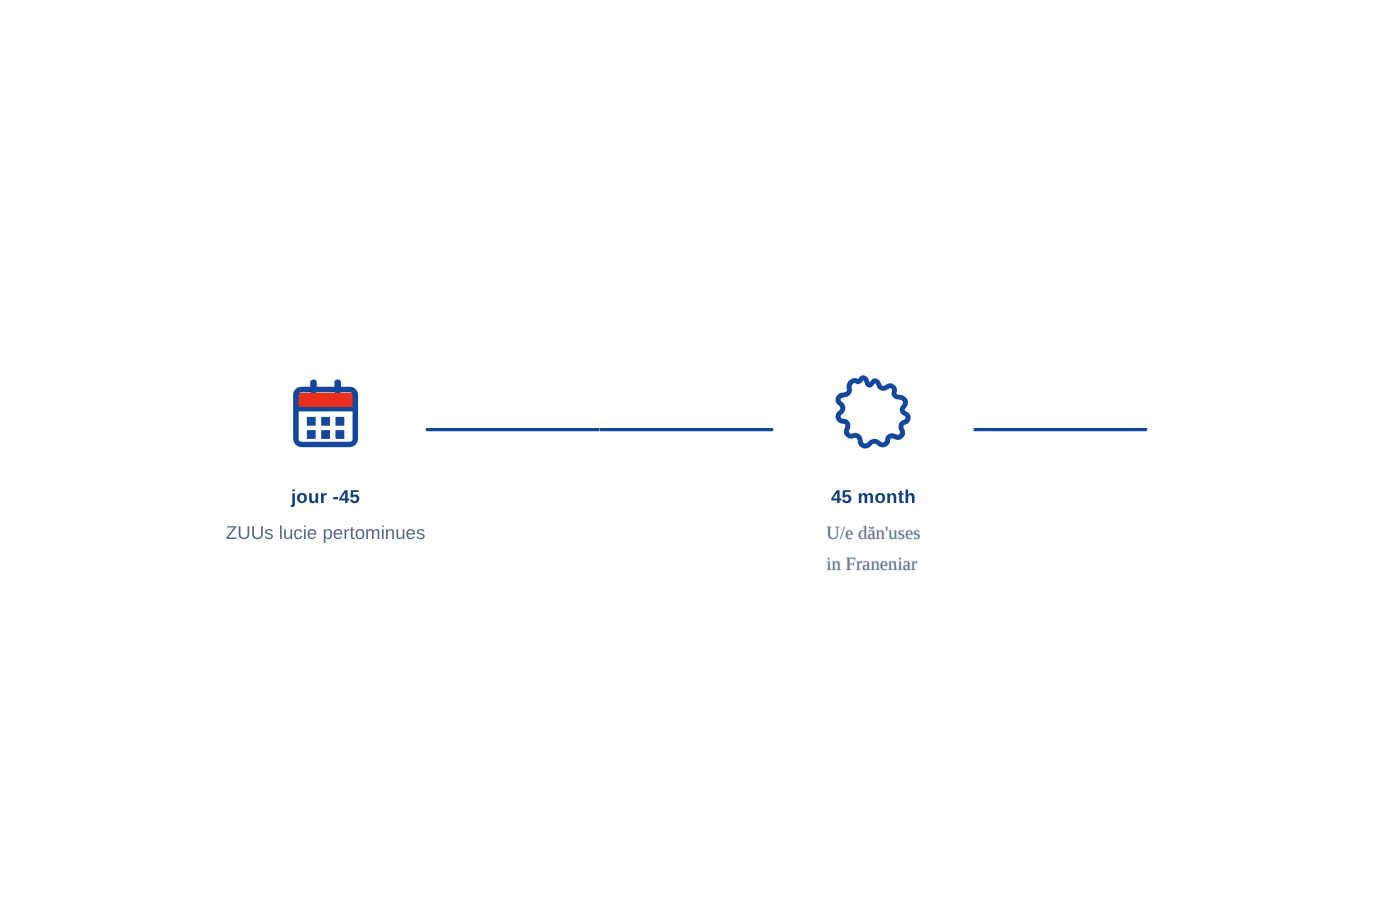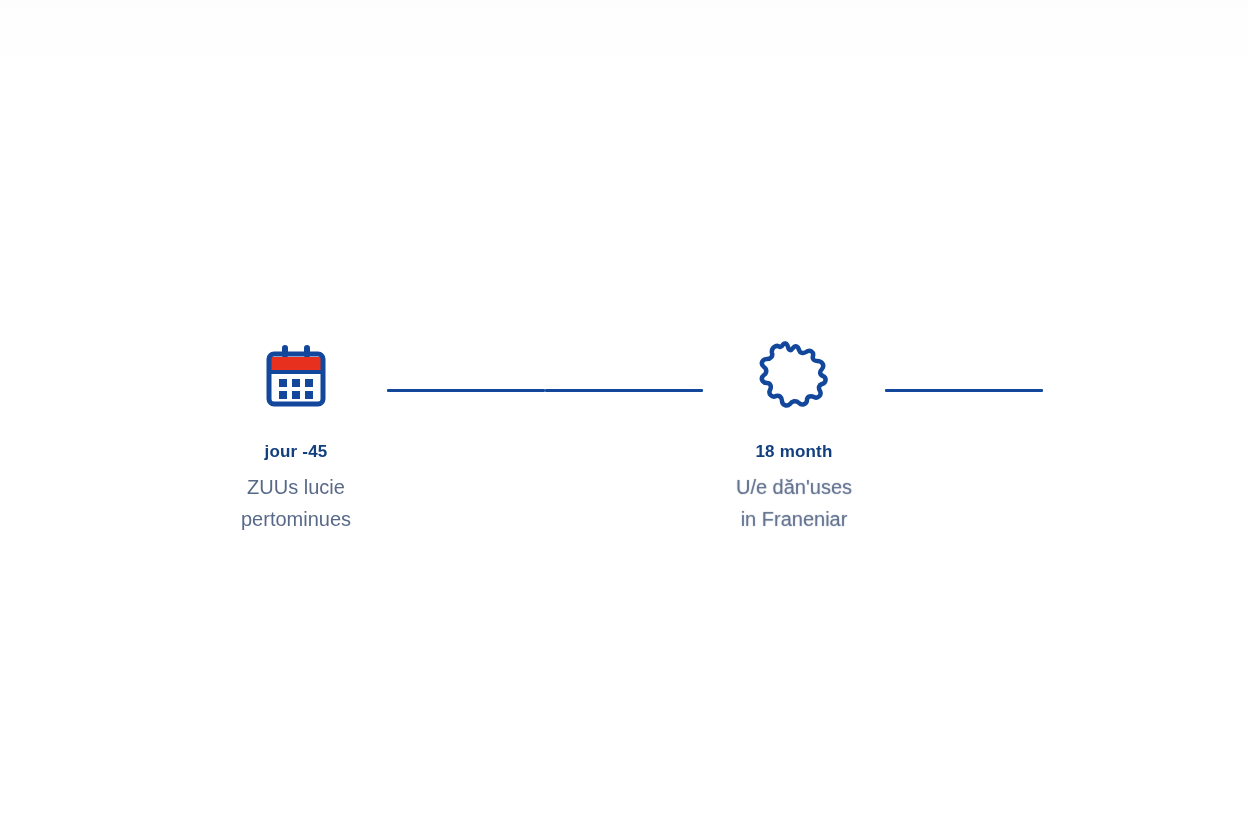--- a/index.html
+++ b/index.html
@@ -57,33 +57,33 @@
     font-size: 17px;
     font-weight: bold;
     color: #123f7e;
     letter-spacing: 0.2px;
     white-space: nowrap;
     text-align: center;
   }
 
   .step-sub {
     margin-top: 9px;
-    font-size: 20px;
+    font-size: 17px;
     color: #4a5d7e;
-    text-align: center;
     line-height: 1.62;
     white-space: pre-line;
     opacity: 0.92;
   }
 
   
   .step-sub.blurred {
     filter: blur(0.45px);
     color: #51628168;
     text-shadow: 0 0 1px #4a5d7e;
+    font-family: Liberation Serif, serif;
   }
 
   .connector {
     flex: 0 0 auto;
     width: 158px;
     height: 3px;
     background: #12479c;
     border-radius: 1px;
     margin-top: 51px;
   }
@@ -152,21 +152,21 @@
                  C 18 60, 14 56, 16 52
                  C 18 48, 16 45, 13 45
                  C 8 45, 6 40, 10 37
                  C 13 35, 13 31, 10 29
                  C 6 26, 8 21, 13 21
                  C 17 21, 19 18, 18 15
                  C 17 10, 22 6, 26 9
                  Z" fill="none" stroke="#12479c" stroke-width="4.5" stroke-linejoin="round" stroke-linecap="round"></path>
       </svg>
     </div>
-    <div class="step-title">18 month</div>
+    <div class="step-title">45 month</div>
     <div class="step-sub blurred">U/e dăn'uses
 in Franeniar</div>
   </div>
 
   <div class="connector"></div>
 
 
 </div>
 
 </body></html>

